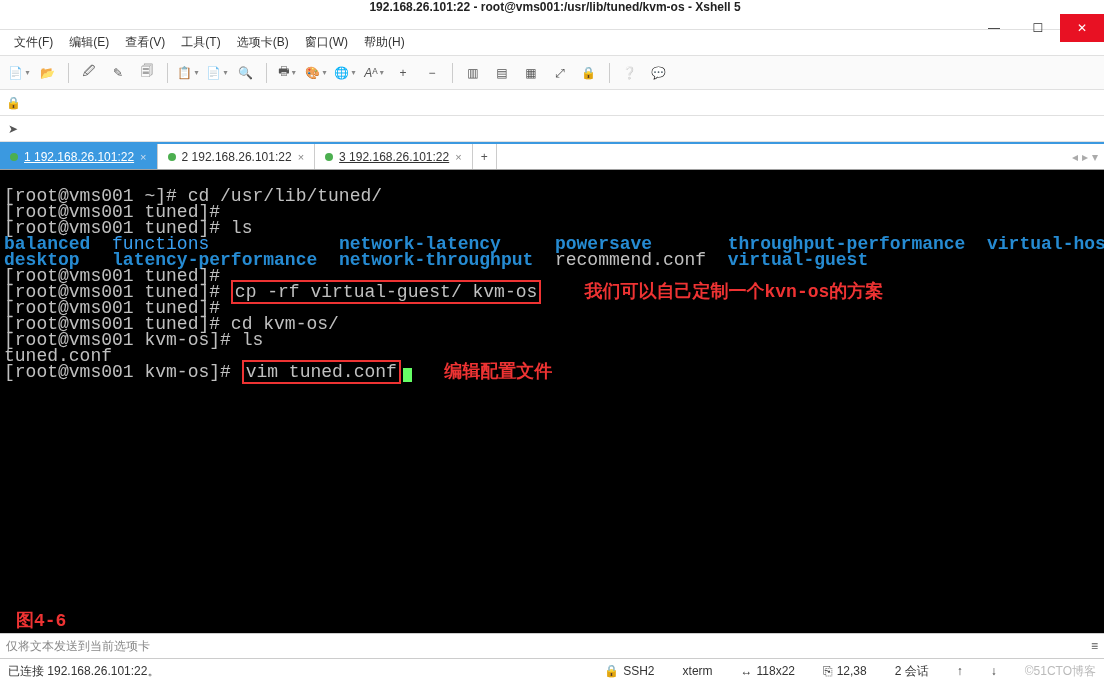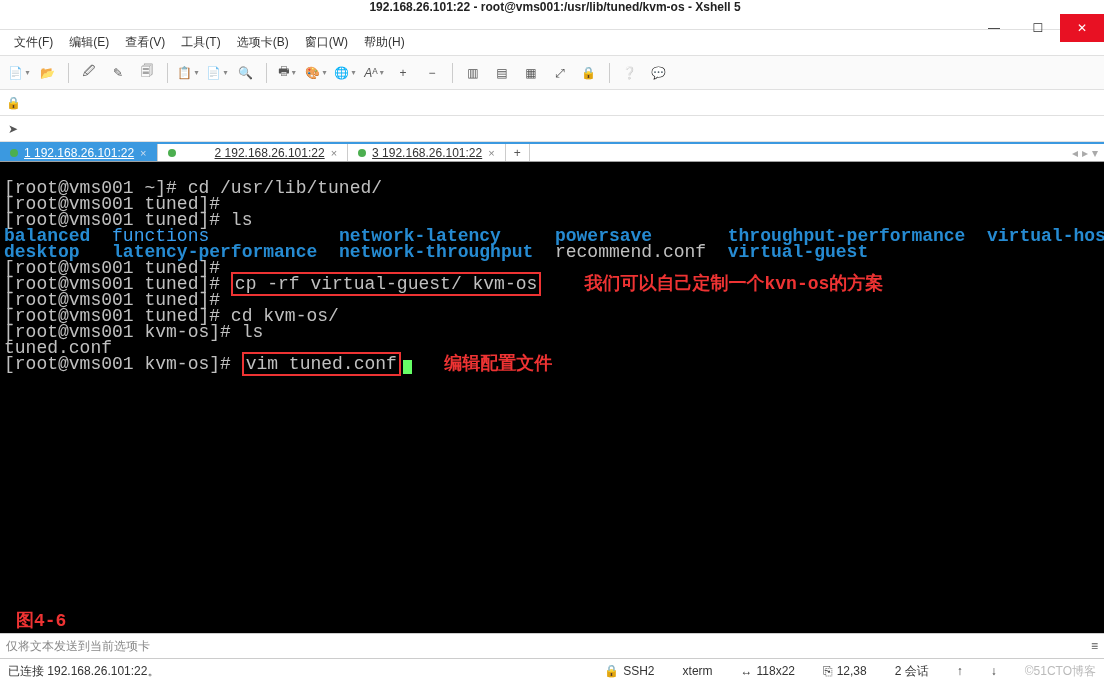--- a/index.html
+++ b/index.html
@@ -90,21 +90,21 @@
   height: 26px;
   display: flex;
   align-items: center;
   padding: 0 8px;
   border-bottom: 1px solid #e0e0e0;
   color: #555;
   gap: 6px;
 }
 
 .tabbar {
-  height: 20px;
+  height: 28px;
   background: #fff;
   border-top: 2px solid #3b99e0;
   border-bottom: 1px solid #a0a0a0;
   display: flex;
   align-items: stretch;
 }
 .tabbar .tab {
   display: flex; align-items: center;
   padding: 0 10px;
   border-right: 1px solid #ccc;
@@ -260,21 +260,21 @@
 </div>
 
 <div class="tabbar">
   <div class="tab active">
     <span class="dot"></span>
     <span style="text-decoration:underline;">1 192.168.26.101:22</span>
     <span class="close-x">×</span>
   </div>
   <div class="tab">
     <span class="dot"></span>
-    <span style="text-decoration:underline;margin-left:33px;">2 192.168.26.101:22</span>
+    <span style="">2 192.168.26.101:22</span>
     <span class="close-x">×</span>
   </div>
   <div class="tab">
     <span class="dot"></span>
     <span style="text-decoration:underline;">3 192.168.26.101:22</span>
     <span class="close-x">×</span>
   </div>
   <div class="add-tab">+</div>
   <div class="nav-arrows">
     <span>◂</span>

